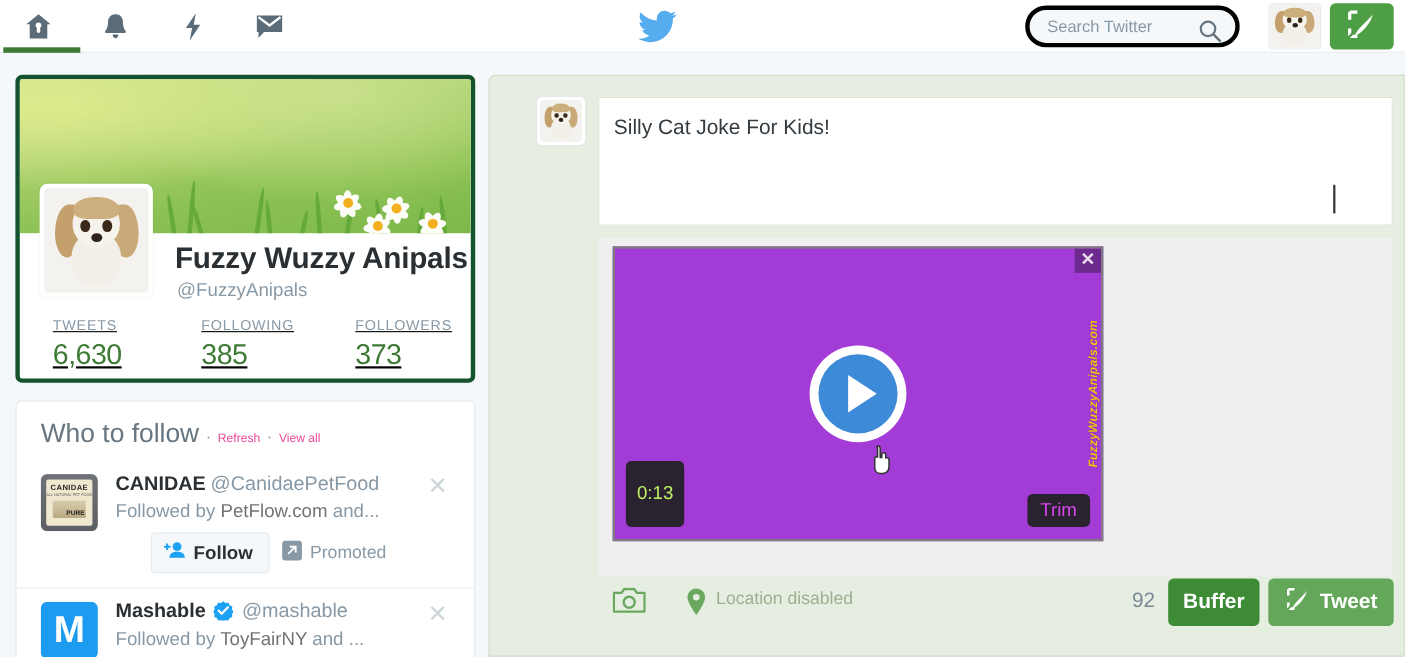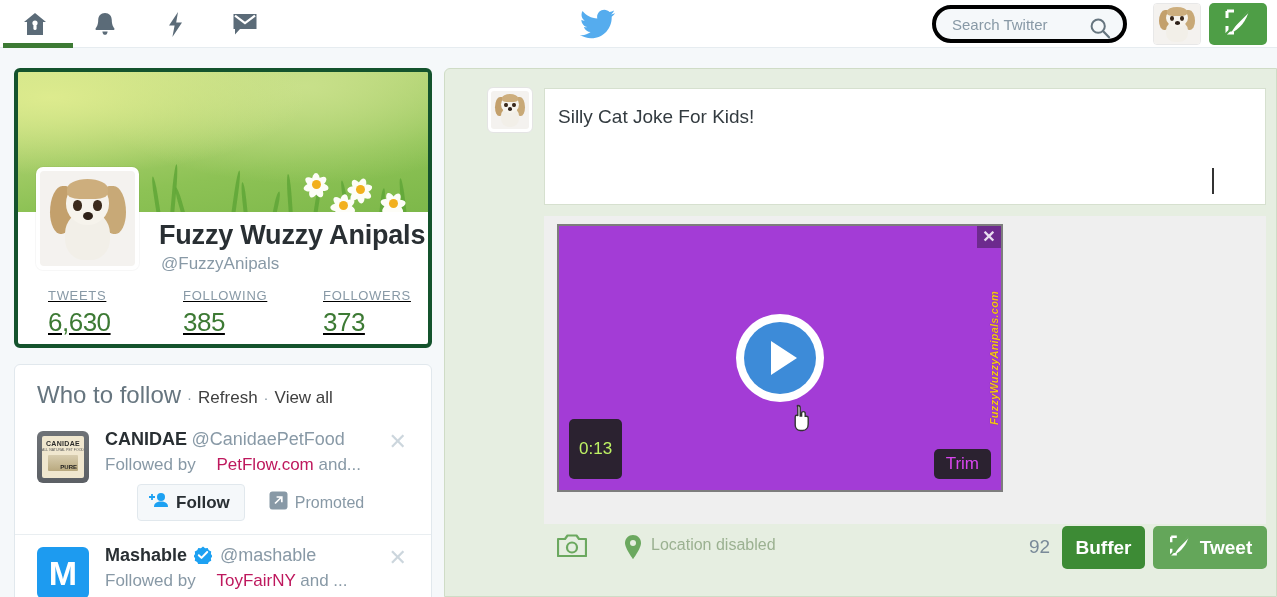--- a/index.html
+++ b/index.html
@@ -170,21 +170,21 @@
     height: 300px;
     overflow: hidden;
     position: relative;
   }
   .wtf-head {
     padding: 16px 0 10px 22px;
     display: flex; align-items: baseline; gap: 6px;
   }
   .wtf-title { font-size: 24px; color: #66757f; font-weight: normal; }
   .wtf-dot { font-size: 15px; color: #8899a6; }
-  .wtf-link { font-size: 17px; color: #404040; cursor: pointer; text-align: right; }
+  .wtf-link { font-size: 11px; color: #ec4899; cursor: pointer; text-align: right; }
 
   .wtf-row { position: relative; padding: 12px 0 10px 0; }
   .wtf-row + .wtf-row { border-top: 1px solid #e9eef1; }
   .wtf-av {
     position: absolute; left: 22px; top: 12px;
     width: 52px; height: 52px; border-radius: 6px; overflow: hidden;
   }
   .canidae-av {
     width: 100%; height: 100%;
     background: linear-gradient(#6e7277, #5c6065);
@@ -210,26 +210,26 @@
   .mashable-av {
     width: 100%; height: 100%; background: #1d9bf0;
     display: flex; align-items: center; justify-content: center;
     color: #ffffff; font-size: 34px; font-weight: bold;
   }
   .wtf-name-line { position: absolute; left: 90px; top: 10px; white-space: nowrap; }
   .wtf-name { font-size: 18px; font-weight: bold; color: #292f33; }
   .wtf-handle { font-size: 18px; color: #8899a6; }
   .verified { display: inline-block; vertical-align: -3px; margin: 0 3px; }
   .wtf-sub { position: absolute; left: 90px; top: 36px; font-size: 17px; color: #8899a6; white-space: nowrap; }
-  .wtf-sub .g { color: #be185d; margin-left: 16px; }
+  .wtf-sub .g { color: #737373; }
   .wtf-x {
     position: absolute; right: 24px; top: 12px;
     font-size: 22px; color: #ccd6dd; cursor: pointer; line-height: 1;
   }
-  .wtf-actions { position: absolute; left: 122px; top: 65px; display: flex; align-items: center; gap: 24px; }
+  .wtf-actions { position: absolute; left: 122px; top: 65px; display: flex; align-items: center; gap: 11px; }
   .follow-btn {
     display: flex; align-items: center; gap: 7px;
     padding: 7px 14px 7px 11px;
     background: #f5f8fa; border: 1px solid #e1e8ed; border-radius: 4px;
     font-size: 17px; font-weight: bold; color: #292f33; cursor: pointer;
   }
   .promoted { display: flex; align-items: center; gap: 7px; font-size: 16px; color: #8899a6; }
 
   
   .composer {

